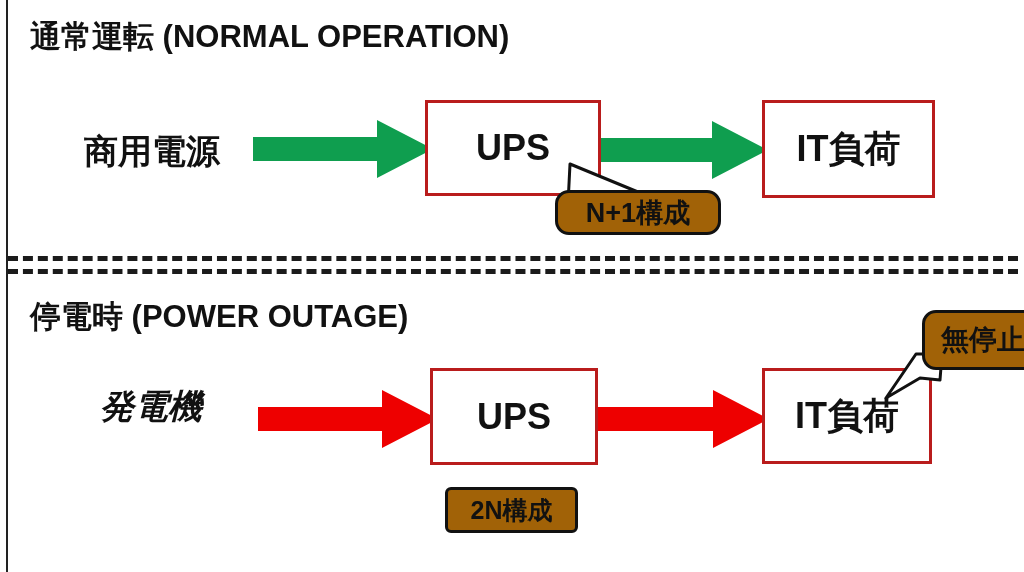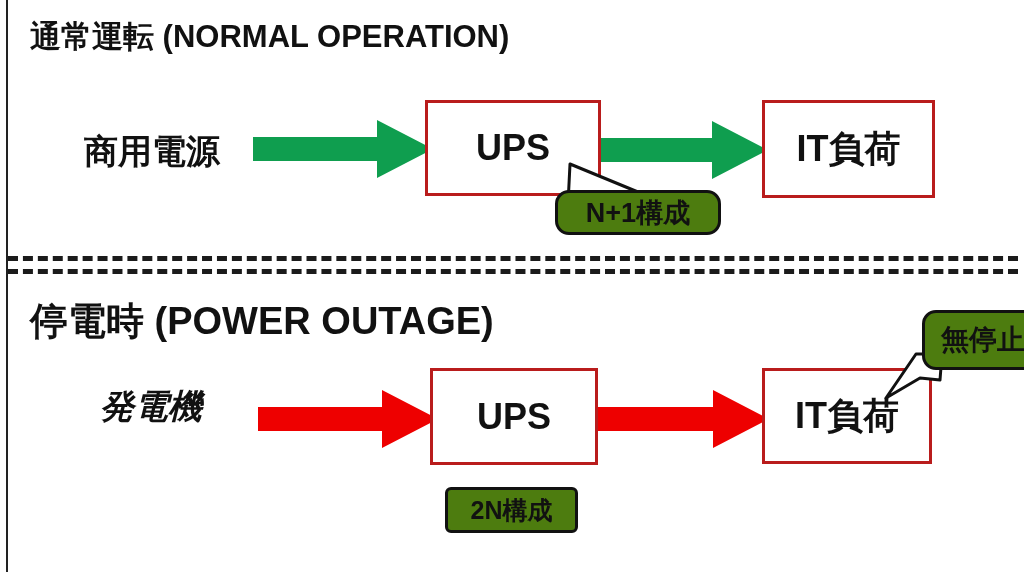--- a/index.html
+++ b/index.html
@@ -33,21 +33,21 @@
     letter-spacing: 0px;
   }
   #title-normal {
     left: 30px;
     top: 16px;
     font-size: 31px;
   }
   #title-outage {
     left: 30px;
     top: 296px;
-    font-size: 38px;
+    font-size: 31px;
   }
   
   .source-label {
     position: absolute;
     font-weight: bold;
     color: #111111;
     font-size: 34px;
     white-space: nowrap;
   }
   #label-utility { left: 84px; top: 129px; }
@@ -91,21 +91,21 @@
     border-top: 5px dashed #1b1b1b;
   }
   #divider-a { top: 256px; }
   #divider-b { top: 269px; }
 
   
   .callout {
     position: absolute;
     box-sizing: border-box;
     border: 3px solid #111111;
-    background: #4d7c0f;
+    background: #a16207;
     border-radius: 14px;
     display: flex;
     align-items: center;
     justify-content: center;
     font-weight: bold;
     color: #111111;
     white-space: nowrap;
     z-index: 5;
   }
   #callout-np1 {

